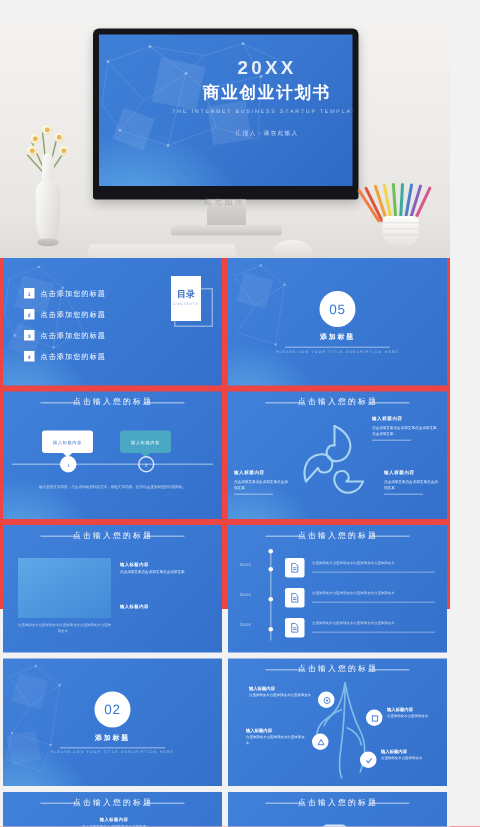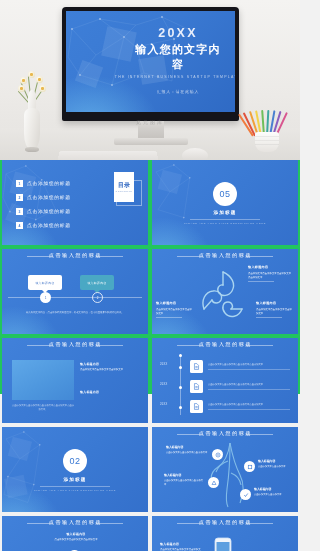--- a/index.html
+++ b/index.html
@@ -2,21 +2,21 @@
 <html><head>
 <meta charset="utf-8">
 <style>
   * { box-sizing: border-box; margin: 0; padding: 0; }
   html, body {
     width: 300px; height: 551px;
     background: #f2f2f2;
     font-family: "Liberation Sans", "DejaVu Sans", sans-serif;
     overflow: hidden;
   }
-  .page { position: relative; width: 300px; height: 394px; background: #22c55e; }
+  .page { position: relative; width: 300px; height: 394px; background: #ef4444; margin-top: 12px; }
 
   
   .hero {
     position: relative; width: 300px; height: 160px;
     background:
       linear-gradient(180deg, #f4f3f1 0%, #eceae7 60%, #e4e2df 100%);
     overflow: hidden;
   }
   .desk-surface {
     position: absolute; left: 0; right: 0; top: 128px; bottom: 0;
@@ -311,21 +311,21 @@
                 <circle cx="46" cy="74" r="0.9"></circle>
               <circle cx="70" cy="36" r="0.9"></circle>
                 <circle cx="96" cy="6" r="0.9"></circle>
               <circle cx="108" cy="28" r="0.9"></circle>
                 <circle cx="6" cy="18" r="0.9"></circle>
             </g>
           </svg>
           <div class="cover-glow"></div>
           <div class="cover-text">
             <div class="cover-year">20XX</div>
-            <div class="cover-t2">输入您的文字内容</div>
+            <div class="cover-t2">商业创业计划书</div>
             <div class="cover-sub">THE INTERNET BUSINESS STARTUP TEMPLATE</div>
             <div class="cover-byline">汇报人：请在此输入</div>
           </div>
         </div>
       </div>
       <div class="monitor-neck"></div>
       <div class="monitor-base"></div>
     </div>
 
     <div class="watermark">觅元图库</div>

